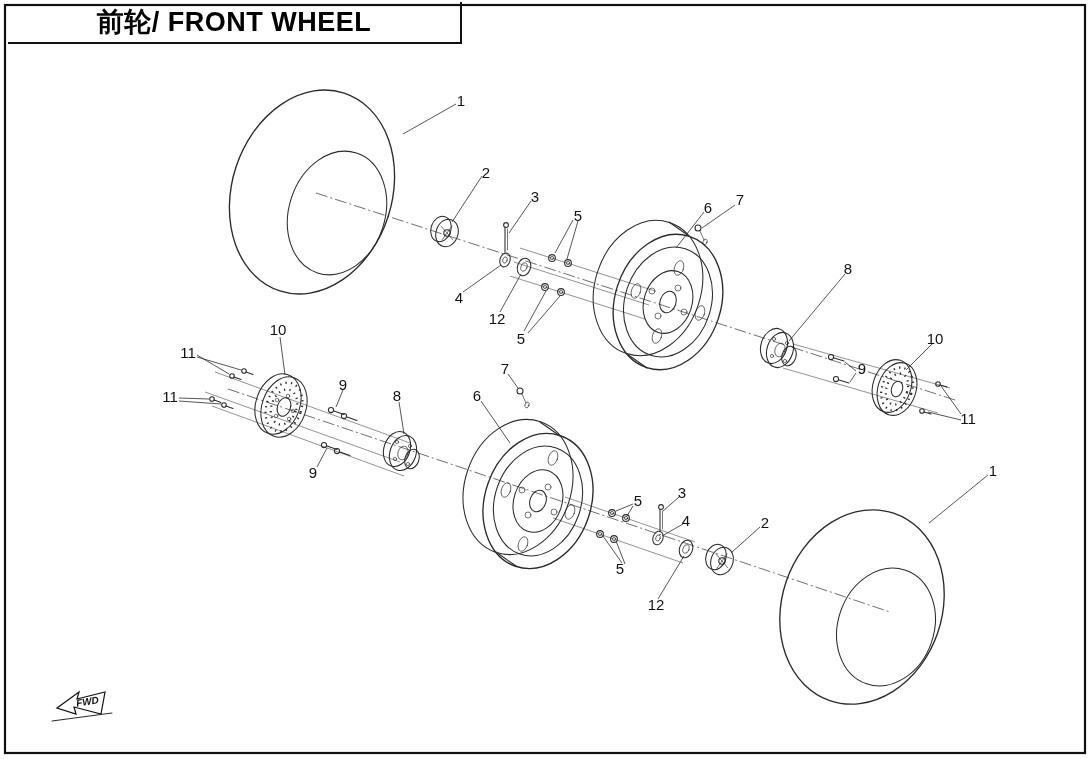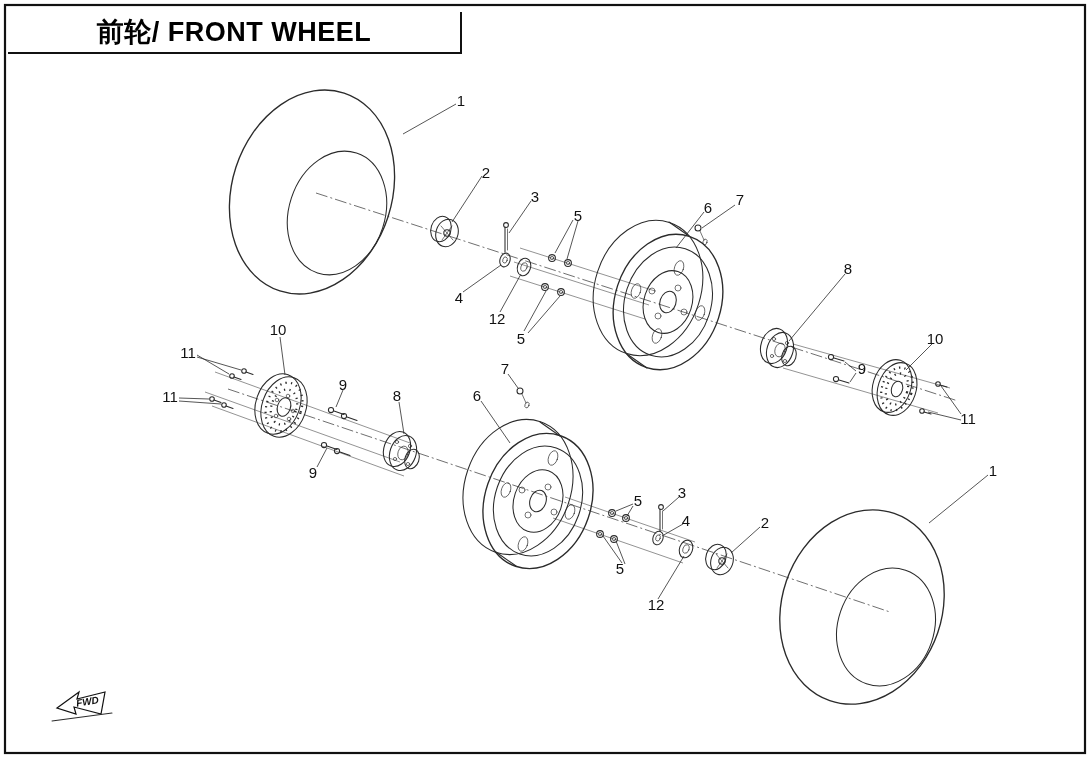--- a/index.html
+++ b/index.html
@@ -1,19 +1,19 @@
 <!DOCTYPE html>
 <html><head>
 <meta charset="utf-8">
 <style>
   html,body{margin:0;padding:0;background:#ffffff;}
   .page{position:relative;width:1090px;height:759px;background:#fff;font-family:"Liberation Sans",sans-serif;overflow:hidden;}
   .page svg{position:absolute;left:0;top:0;}
   .title-box{
-    position:absolute;left:8px;top:12px;width:452px;height:40px;
+    position:absolute;left:8px;top:2px;width:452px;height:40px;
     border-right:2px solid #111;border-bottom:2px solid #111;
     display:flex;align-items:center;justify-content:center;
     font-weight:bold;font-size:27px;color:#000;letter-spacing:.5px;
     background:transparent;
   }
   .ln{fill:none;stroke:#2b2b2b;stroke-width:1.05;stroke-linecap:round;}
   .bold{stroke-width:1.35;}
   .thin{stroke-width:0.65;}
   .leader{fill:none;stroke:#2b2b2b;stroke-width:0.8;}
   .axis{fill:none;stroke:#4a4a4a;stroke-width:0.8;stroke-dasharray:12 3 2 3;}

